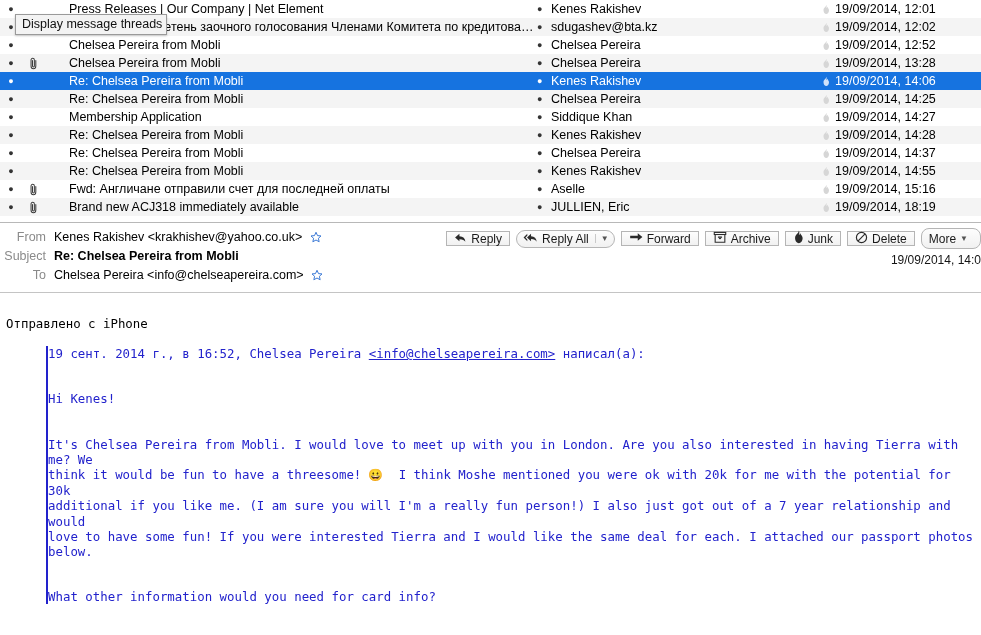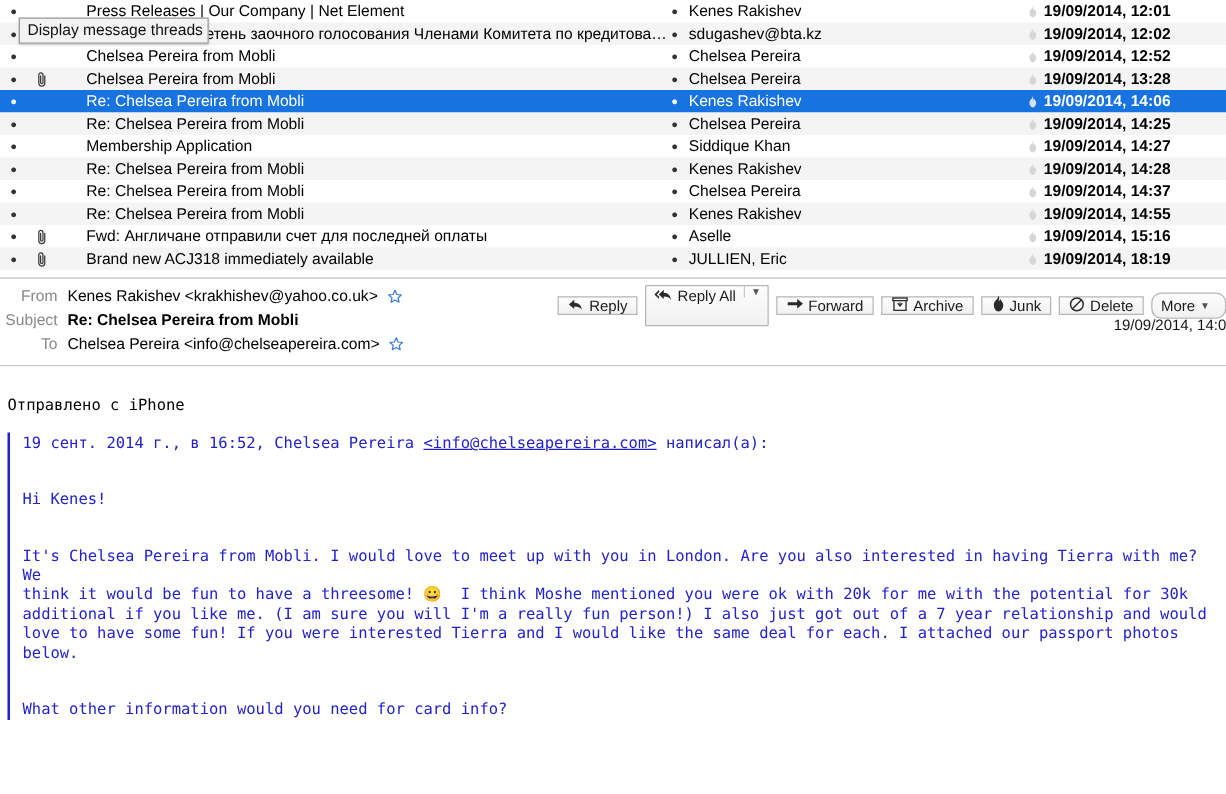--- a/index.html
+++ b/index.html
@@ -94,21 +94,21 @@
     display: flex;
     align-items: center;
     overflow: hidden;
   }
   .flame-icon {
     width: 18px;
     flex: 0 0 18px;
     display: flex;
     justify-content: center;
   }
-  .date-text { white-space: nowrap; font-weight: bold; }
+  .date-text { white-space: nowrap; }
 
   
   .tooltip {
     position: absolute;
     left: 15px;
     top: 14px;
     background: #f3f3f3;
     border: 1px solid #9a9a9a;
     color: #111;
     font-size: 12.5px;
@@ -168,25 +168,25 @@
     background: linear-gradient(to bottom,#fdfdfd,#f1f1f1);
     border: 1px solid #b5b5b5;
     border-radius: 0;
     font-size: 12px;
     color: #1a1a1a;
     box-sizing: border-box;
     white-space: nowrap;
   }
   .tb-split {
     display: flex;
-    align-items: flex-start;
-    height: 33px;
+    align-items: center;
+    height: 18px;
     background: linear-gradient(to bottom,#fdfdfd,#f1f1f1);
     border: 1px solid #b5b5b5;
-    border-radius: 1px;
+    border-radius: 9px;
     box-sizing: border-box;
     font-size: 12px;
     color: #1a1a1a;
   }
   .tb-split .main {
     display: flex;
     align-items: center;
     gap: 4px;
     padding: 0 6px;
     white-space: nowrap;
@@ -232,24 +232,24 @@
     font-size: 12.4px;
     line-height: 15.2px;
     color: #000;
     padding: 8px 6px 0 6px;
     box-sizing: border-box;
   }
   .body-para { margin: 0; white-space: pre-wrap; }
   .body-gap { height: 15px; }
   .quote-l1 {
     border-left: 2px solid #2222cc;
-    padding-left: 10px;
     margin-top: 0;
     color: #2222cc;
     min-height: 230px;
+    margin-left: 40px;
   }
   .quote-l1 .q-line { white-space: pre-wrap; }
   .q-link { color: #2222cc; text-decoration: underline; }
   .emoji { font-size: 12px; }
 </style>
 </head>
 <body>
 
 <div id="app">
 

